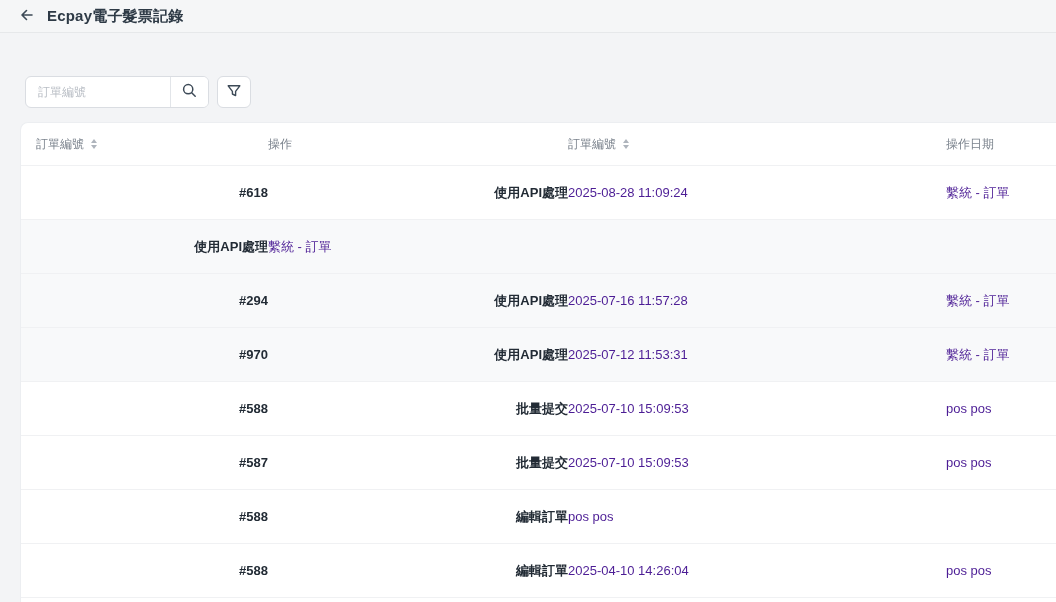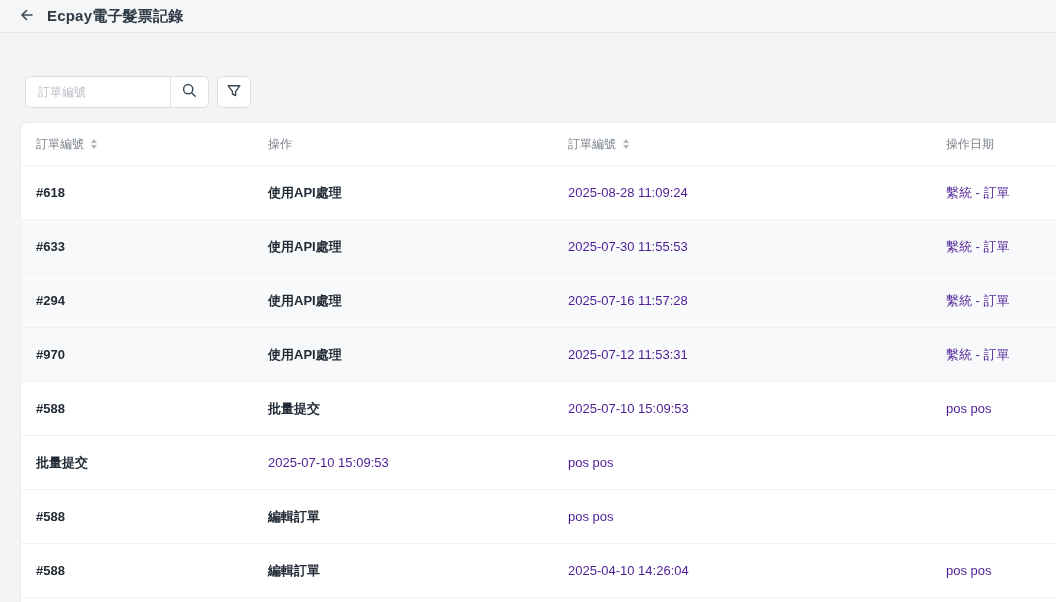--- a/index.html
+++ b/index.html
@@ -56,21 +56,21 @@
   .th{
     font-size:12px;color:#7b838d;display:flex;align-items:center;gap:7px;
   }
   .th.sortable{cursor:pointer;}
   .sort-icon{display:inline-flex;flex-direction:column;gap:2px;}
   .sort-icon .car-up{width:0;height:0;border-left:3.5px solid transparent;border-right:3.5px solid transparent;border-bottom:4px solid #aeb4bc;}
   .sort-icon .car-down{width:0;height:0;border-left:3.5px solid transparent;border-right:3.5px solid transparent;border-top:4px solid #aeb4bc;}
   .tr{height:54px;border-bottom:1px solid #f0f1f3;background:#ffffff;}
   .tr.hl{background:#f8f9fa;}
   .td{font-size:13px;color:#4c1d95;}
-  .td.strong{font-weight:700;color:#222b35;}
+  .td.strong{font-weight:700;color:#222b35;text-align:right;}
   .icon{display:block;}
 </style>
 </head>
 <body style="background: rgb(243, 244, 246);">
 
 <div class="topbar">
   <button class="back-btn">
     <span class="icon">
       <svg width="16" height="16" viewBox="0 0 16 16" fill="none">
         <path d="M13 8 H3.5 M7.5 3.5 L3 8 L7.5 12.5" stroke="#3d4a57" stroke-width="1.6" stroke-linecap="round" stroke-linejoin="round"></path>
@@ -127,23 +127,21 @@
   </div>
     </div>
   <div id="tbody">
       <div class="grid-row tr">
     <div class="td strong">#618</div>
     <div class="td strong">使用API處理</div>
     <div class="td">2025-08-28 11:09:24</div>
     <div class="td">繫統 - 訂單</div>
   </div>
       <div class="grid-row tr hl">
-    <div class="td strong">#633</div>
     <div class="td strong">使用API處理</div>
-    <div class="td">2025-07-30 11:55:53</div>
     <div class="td">繫統 - 訂單</div>
   </div>
       <div class="grid-row tr hl">
     <div class="td strong">#294</div>
     <div class="td strong">使用API處理</div>
     <div class="td">2025-07-16 11:57:28</div>
     <div class="td">繫統 - 訂單</div>
   </div>
       <div class="grid-row tr hl">
     <div class="td strong">#970</div>
@@ -151,20 +149,21 @@
     <div class="td">2025-07-12 11:53:31</div>
     <div class="td">繫統 - 訂單</div>
   </div>
       <div class="grid-row tr">
     <div class="td strong">#588</div>
     <div class="td strong">批量提交</div>
     <div class="td">2025-07-10 15:09:53</div>
     <div class="td">pos pos</div>
   </div>
       <div class="grid-row tr">
+    <div class="td strong">#587</div>
     <div class="td strong">批量提交</div>
     <div class="td">2025-07-10 15:09:53</div>
     <div class="td">pos pos</div>
   </div>
       <div class="grid-row tr">
     <div class="td strong">#588</div>
     <div class="td strong">編輯訂單</div>
     <div class="td">pos pos</div>
   </div>
       <div class="grid-row tr">

